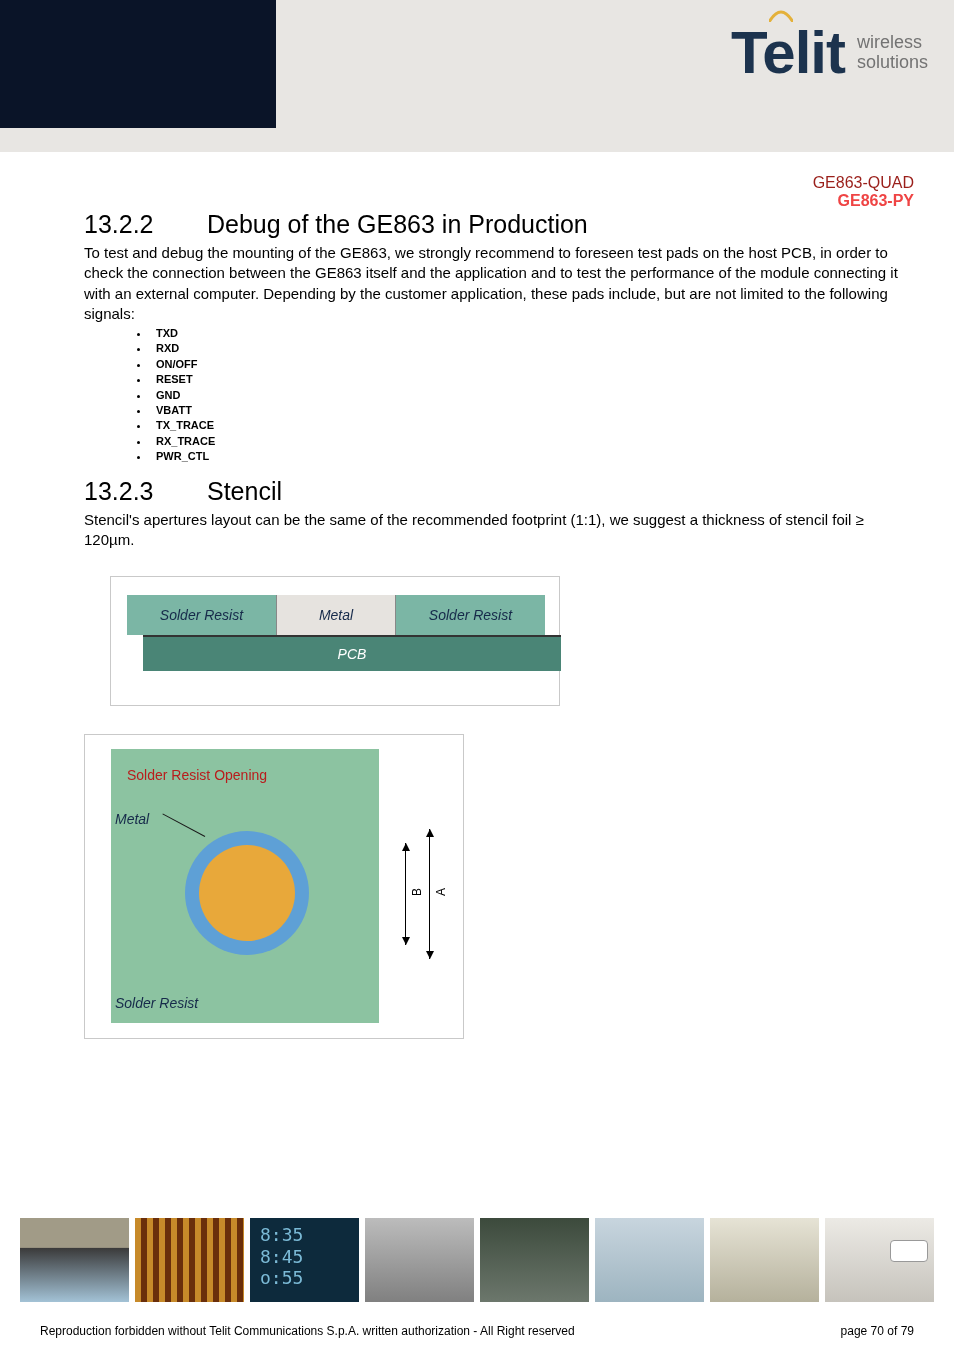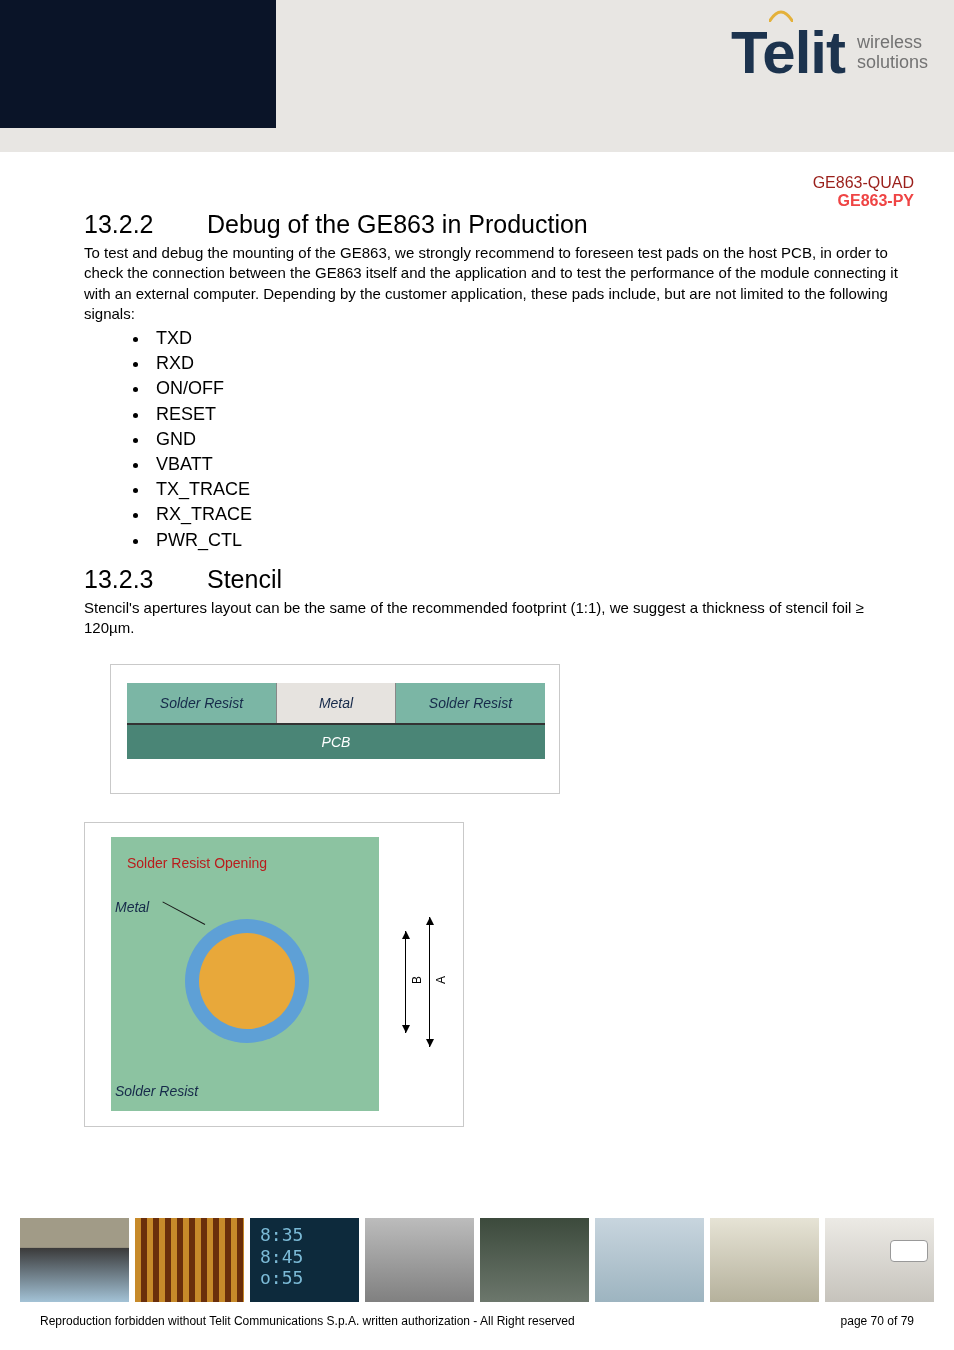--- a/index.html
+++ b/index.html
@@ -18,31 +18,31 @@
     .doc-meta .line1 { color: #9a1f1a; font-weight: normal; font-size: 16px; }
     .doc-meta .line2 { color: #ef4444; font-weight: bold; font-size: 16px; }
     .doc-meta .line3 { color: #9a1f1a; font-size: 14px; }
     
     .content { padding: 0 42px 0 84px; }
     
     h2.sec { font-size: 25px; font-weight: normal; color: #000; margin-bottom: 4px; }
     h2.sec .num { display: inline-block; width: 116px; }
     p.body { font-size: 15px; line-height: 1.35; margin-bottom: 2px; }
     ul.signals { list-style: disc; margin: 2px 0 12px 66px; }
-    ul.signals li { font-size: 18px; line-height: 1.4; padding-left: 6px; }
+    ul.signals li { font-size: 11px; line-height: 1.4; padding-left: 6px; font-weight: bold; }
     
     .stencil-sec { margin-top: 8px; }
     .pcb-sec { margin-top: 16px; }
     
     .figures { margin-top: 26px; }
     .fig1 { position: relative; width: 450px; height: 130px; margin-left: 26px; background: #ffffff; border: 1px solid #c9c9c9; }
     .fig1 .teal-bar { position: absolute; top: 18px; left: 16px; width: 418px; height: 40px; background: #7bb6a5; display: flex; }
     .fig1 .sr-left, .fig1 .sr-right { flex: 1; display: flex; align-items: center; justify-content: center; color: #162a4a; font-style: italic; font-size: 14px; }
     .fig1 .metal { width: 120px; background: #e6e3df; display: flex; align-items: center; justify-content: center; color: #162a4a; font-style: italic; font-size: 14px; border-left: 1px solid #888; border-right: 1px solid #888; }
-    .fig1 .pcb-bar { position: absolute; top: 58px; left: 16px; width: 418px; height: 36px; background: #4a8576; display: flex; align-items: center; justify-content: center; color: #ffffff; font-style: italic; font-size: 14px; border-top: 2px solid #333; }
+    .fig1 .pcb-bar { position: absolute; top: 58px; left: 32px; width: 418px; height: 36px; background: #4a8576; display: flex; align-items: center; justify-content: center; color: #ffffff; font-style: italic; font-size: 14px; border-top: 2px solid #333; }
     
     .fig2 { position: relative; width: 380px; height: 305px; margin: 28px 0 0 0; background: #ffffff; border: 1px solid #c9c9c9; }
     .fig2 .green-sq { position: absolute; top: 14px; left: 26px; width: 268px; height: 274px; background: #8cc3a1; }
     .fig2 .ring-outer { position: absolute; top: 96px; left: 100px; width: 124px; height: 124px; border-radius: 50%; background: #5ea0d6; }
     .fig2 .ring-inner { position: absolute; top: 110px; left: 114px; width: 96px; height: 96px; border-radius: 50%; background: #e8a83a; }
     .fig2 .lbl-sro { position: absolute; top: 32px; left: 42px; color: #b91c1c; font-size: 14px; }
     .fig2 .lbl-metal { position: absolute; top: 76px; left: 30px; color: #162a4a; font-style: italic; font-size: 14px; }
     .fig2 .lbl-sr { position: absolute; top: 260px; left: 30px; color: #162a4a; font-style: italic; font-size: 14px; }
     .fig2 .lead-metal { position: absolute; top: 88px; left: 68px; width: 48px; height: 30px; border-top: 1px solid #1a1a1a; transform: rotate(28deg); }
     .fig2 .dim-a { position: absolute; top: 94px; left: 344px; width: 0; height: 130px; border-left: 1px solid #000; }
@@ -62,21 +62,21 @@
     .footer-imgs .c2 { background: repeating-linear-gradient(90deg, #c78a2a 0 6px, #6a2f0b 6px 12px); }
     .footer-imgs .c3 { background: #0d2a3c; position: relative; }
     .footer-imgs .c3::after { content: "8:35\A 8:45\A o:55"; white-space: pre; position: absolute; top: 6px; left: 10px; color: #7bbad6; font-family: monospace; font-size: 18px; line-height: 1.2; }
     .footer-imgs .c4 { background: linear-gradient(180deg, #bcbcbc, #808080); }
     .footer-imgs .c5 { background: linear-gradient(180deg, #3c4a3c, #6c776c); }
     .footer-imgs .c6 { background: linear-gradient(180deg, #c8d5de, #9db4c0); }
     .footer-imgs .c7 { background: linear-gradient(180deg, #e6e3d5, #b5b19c); }
     .footer-imgs .c8 { background: linear-gradient(180deg, #eceae5, #c6c3bc); position: relative; }
     .footer-imgs .c8::after { content: ""; position: absolute; right: 6px; top: 22px; width: 36px; height: 20px; background: #fff; border-radius: 4px; border: 1px solid #999; }
     
-    .footer-line { position: absolute; bottom: 22px; left: 0; width: 100%; padding: 0 40px; display: flex; justify-content: space-between; font-size: 12px; color: #000000; }
+    .footer-line { position: absolute; bottom: 12px; left: 0; width: 100%; padding: 0 40px; display: flex; justify-content: space-between; font-size: 12px; color: #000000; }
   </style>
 </head>
 <body>
 
 <div class="header">
   <div class="header-black"></div>
   <div class="header-logo">
     <div class="logo-telit-box">
       <svg class="logo-accent" viewBox="0 0 24 14">
         <path d="M0 14 Q12 -6 24 14" fill="none" stroke="#e4b13a" stroke-width="3"></path>

